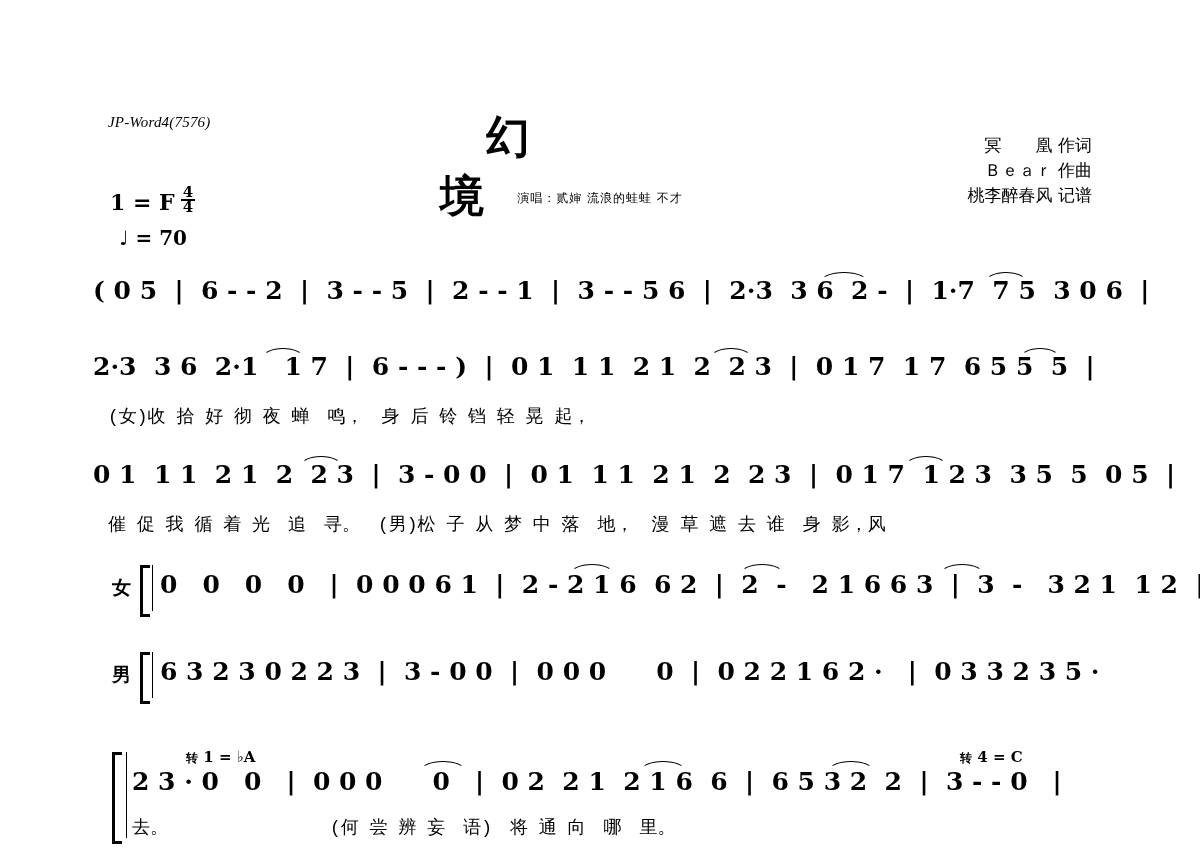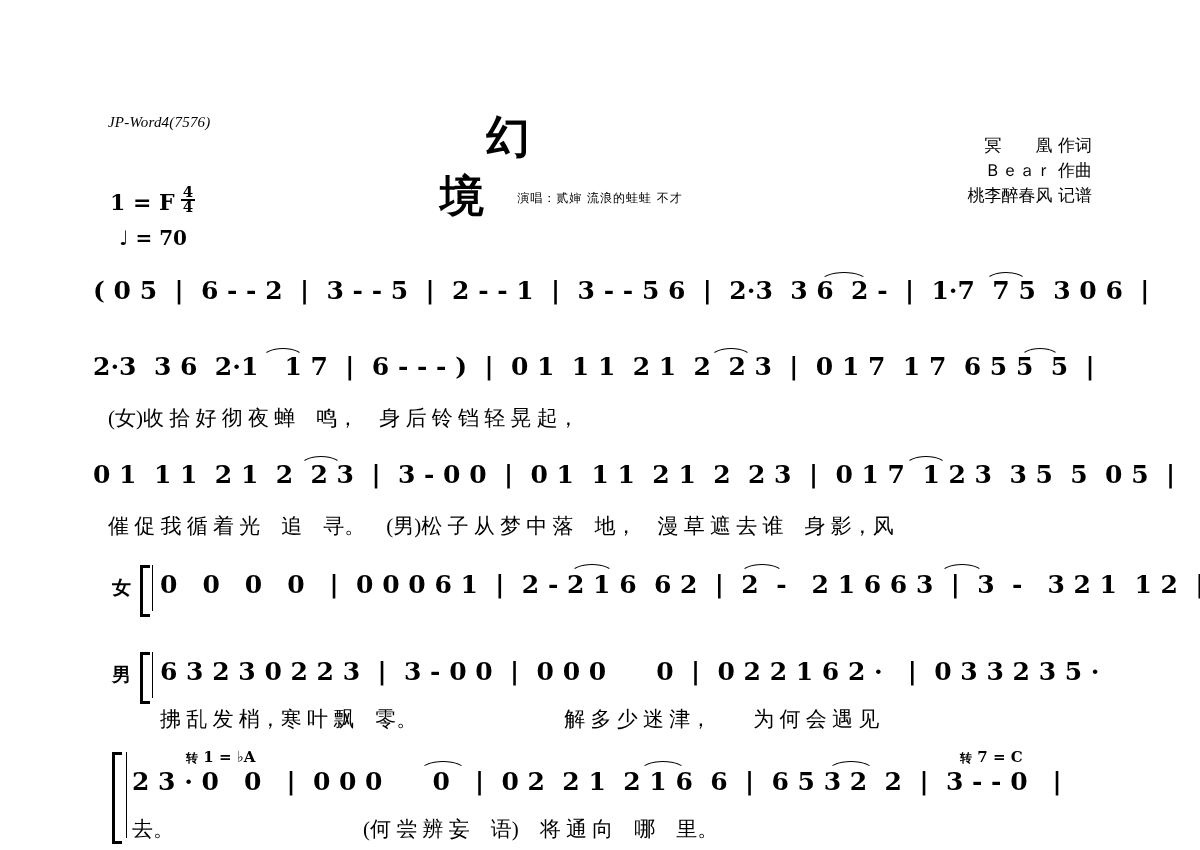--- a/index.html
+++ b/index.html
@@ -109,22 +109,22 @@
     font-family: "DejaVu Serif", serif;
     font-weight: bold;
     font-size: 25px;
     letter-spacing: 0px;
     white-space: pre;
   }
   .lyrics {
     position: absolute;
     left: 108px;
     width: 984px;
-    font-family: Liberation Serif, serif;
-    font-size: 21px;
+    font-family: Liberation Mono, monospace;
+    font-size: 18px;
     white-space: pre;
   }
 
   
   .part-label {
     position: absolute;
     font-family: "DejaVu Sans", sans-serif;
     font-weight: bold;
     font-size: 19px;
   }
@@ -213,32 +213,31 @@
   <div class="slur" style="left:740px; top:564px; width:42px;"></div>
   <div class="slur" style="left:940px; top:564px; width:42px;"></div>
 
   <div class="part-label" style="left:112px; top:662px;">男</div>
   <div class="brace" style="left:140px; top:652px; height:46px;"></div>
   <div class="thinline" style="left:152px; top:652px; height:46px;"></div>
 
   <div class="row" style="top:655px;">
     <div class="notes" style="left:160px; width:930px;">6 3 2 3 0 2 2 3  |  3 - 0 0  |  0 0 0　　0  |  0 2 2 1 6 2 ·　|  0 3 3 2 3 5 ·</div>
   </div>
-  <div class="lyrics" style="left:160px; top:705px;">拂 乱 发 梢，寒 叶 飘　零。　　　　　　　解 多 少 迷 津，　　为 何 会 遇 见</div>
 
   <div class="brace" style="left:112px; top:752px; height:86px;"></div>
   <div class="thinline" style="left:126px; top:752px; height:86px;"></div>
 
   <div class="modmark" style="left:186px; top:748px;">
     <span class="zhuan">转</span>
     <span>1 = ♭A</span>
   </div>
   <div class="modmark" style="left:960px; top:748px;">
     <span class="zhuan">转</span>
-    <span>7 = C</span>
+    <span>4 = C</span>
   </div>
 
   <div class="row" style="top:765px;">
     <div class="notes" style="left:132px; width:960px;">2 3 · 0　0　|  0 0 0　　0　|  0 2  2 1  2 1 6  6  |  6 5 3 2  2  |  3 - - 0　|</div>
   </div>
   <div class="slur" style="left:420px; top:761px; width:44px;"></div>
   <div class="slur" style="left:640px; top:761px; width:44px;"></div>
   <div class="slur" style="left:828px; top:761px; width:44px;"></div>
   <div class="lyrics" style="left:132px; top:815px;">去。　　　　　　　　　(何 尝 辨 妄　语)　将 通 向　哪　里。</div>
 

